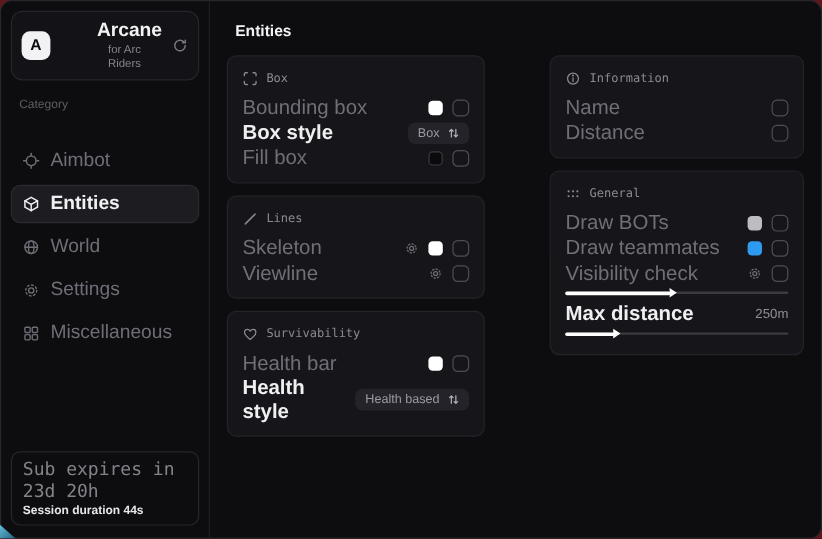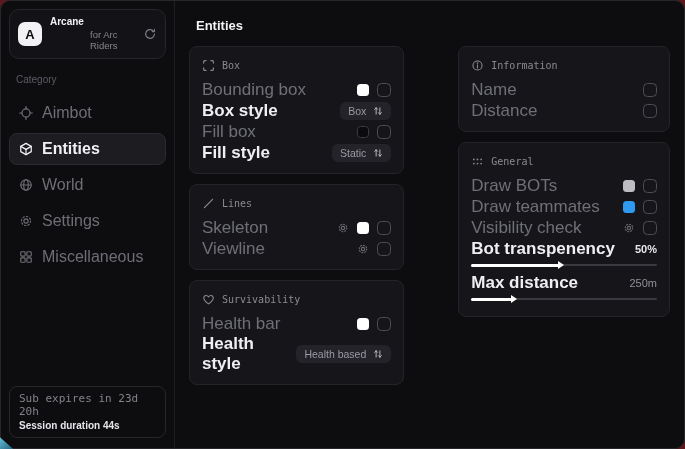--- a/index.html
+++ b/index.html
@@ -31,41 +31,41 @@
     border-radius:10px; padding:6px 8px;
   }
   .logo {
     width:24px; height:24px; border-radius:7px;
     background:#f2f2f4; color:#0b0b0d;
     font-weight:bold; font-size:13px;
     display:flex; align-items:center; justify-content:center;
     flex:none;
   }
   .brand-text { line-height:1.25; }
-  .brand-title { font-size:10px; font-weight:700; color:#f2f2f3; }
+  .brand-title { font-size:16px; font-weight:700; color:#f2f2f3;text-align:right; }
   .brand-sub   { font-size:9.5px; color:#85858c;padding-left:40px; }
   .brand-refresh { margin-left:auto; color:#7a7a82; display:flex; }
-  .category { font-size:10px; color:#5c5c63; margin:15px 7px 10px; }
+  .category { font-size:10px; color:#5c5c63; margin:15px 7px 23px; }
   .nav-item {
     display:flex; align-items:center; gap:9px;
     padding:6px 9px; margin:2px 0;
     border-radius:8px; border:1px solid transparent;
     color:#6e6e76; font-size:16px; cursor:default;
   }
   .nav-item .icn { display:flex; color:inherit; }
   .nav-item.active {
     background:#1c1c21; border-color:#2a2a30;
     color:#f1f1f3; font-weight:600;
   }
   .status-card {
     margin-top:auto;
     border:1px solid #26262b; border-radius:8px;
     padding:5px 9px 6px;
   }
-  .status1 { font-family:"DejaVu Sans Mono", monospace; font-size:11px; color:#83838a; }
+  .status1 { font-family:"DejaVu Sans Mono", monospace; font-size:15px; color:#83838a; }
   .status2 { font-size:10px; font-weight:600; color:#e6e6ea; margin-top:2px; }
   
   .main { flex:1; padding:12px 14px; overflow:hidden; }
   .main-title { font-size:13px; font-weight:700; color:#f3f3f5; margin:5px 0 13px 7px; }
   .columns { display:flex; gap:10px; align-items:flex-start; }
   .col { display:flex; flex-direction:column; gap:10px; }
   .col-left  { width:240px; }
   .col-right { width:236px;margin-left:44px; }
   .card {
     background:#16161a; border:1px solid #232329;
@@ -239,32 +239,20 @@
               </span>
             </span>
           </div>
 
           <div class="row">
             <span class="row-label">Fill box</span>
             <span class="swatch dark" style="background-color: rgb(11, 11, 13);"></span>
             <span class="checkbox"></span>
           </div>
 
-          <div class="row">
-            <span class="row-label on">Fill style</span>
-            <span class="dropdown">
-              <span>Static</span>
-              <span class="icn">
-                <svg width="10" height="10" viewBox="0 0 16 16" fill="none" stroke="currentColor" stroke-width="1.6" stroke-linecap="round" stroke-linejoin="round">
-                  <path d="M5 13V3M5 3 2.6 5.4M5 3l2.4 2.4"></path>
-                    <path d="M11 3v10m0 0 2.4-2.4M11 13l-2.4-2.4"></path>
-                </svg>
-              </span>
-            </span>
-          </div>
         </div>
 
         <div class="card">
           <div class="card-header">
             <span class="icn">
               <svg width="13" height="13" viewBox="0 0 16 16" fill="none" stroke="currentColor" stroke-width="1.5" stroke-linecap="round">
                 <line x1="3" y1="13" x2="13" y2="3"></line>
               </svg>
             </span>
             <span>Lines</span>
@@ -382,24 +370,20 @@
             <span class="row-label">Visibility check</span>
             <span class="gear-btn">
               <svg width="12" height="12" viewBox="0 0 16 16" fill="none" stroke="currentColor" stroke-width="1.4" stroke-linecap="round">
                 <circle cx="8" cy="8" r="2.2"></circle>
                   <circle cx="8" cy="8" r="5" stroke-dasharray="1.5 2.4"></circle>
               </svg>
             </span>
             <span class="checkbox"></span>
           </div>
 
-          <div class="row">
-            <span class="row-label on">Bot transpenency</span>
-            <span class="value bright">50%</span>
-          </div>
           <div class="slider">
             <span class="track"></span>
             <span class="fill" style="width: 47%;"></span>
           </div>
 
           <div class="row">
             <span class="row-label on">Max distance</span>
             <span class="value">250m</span>
           </div>
           <div class="slider">

